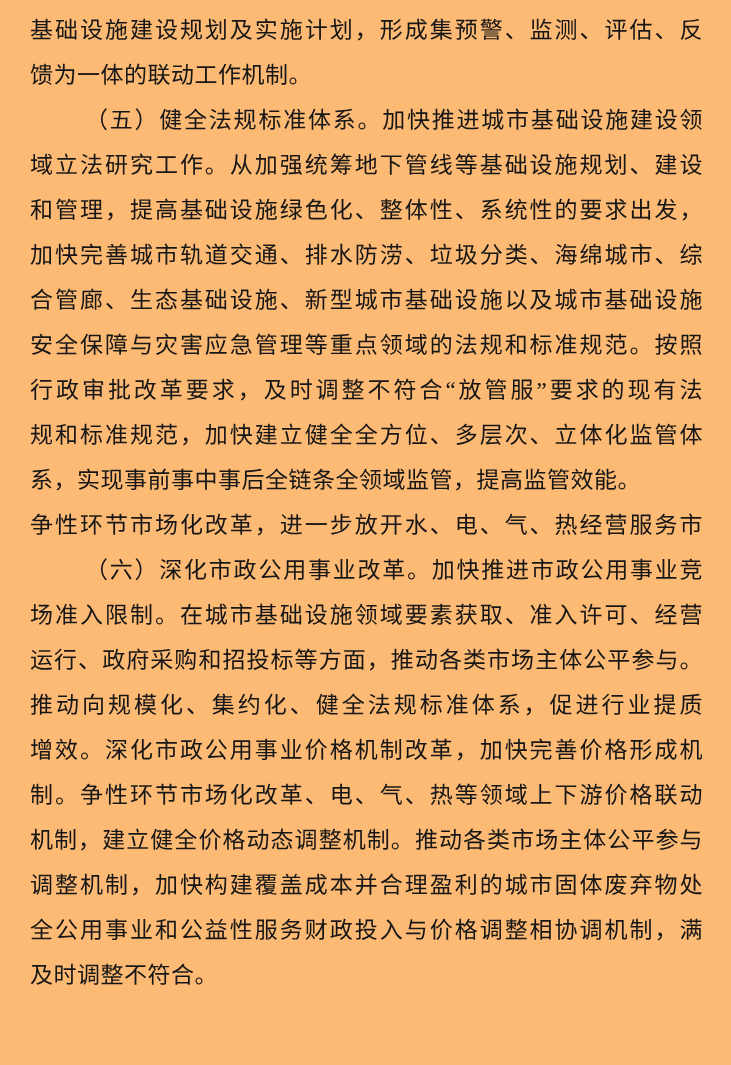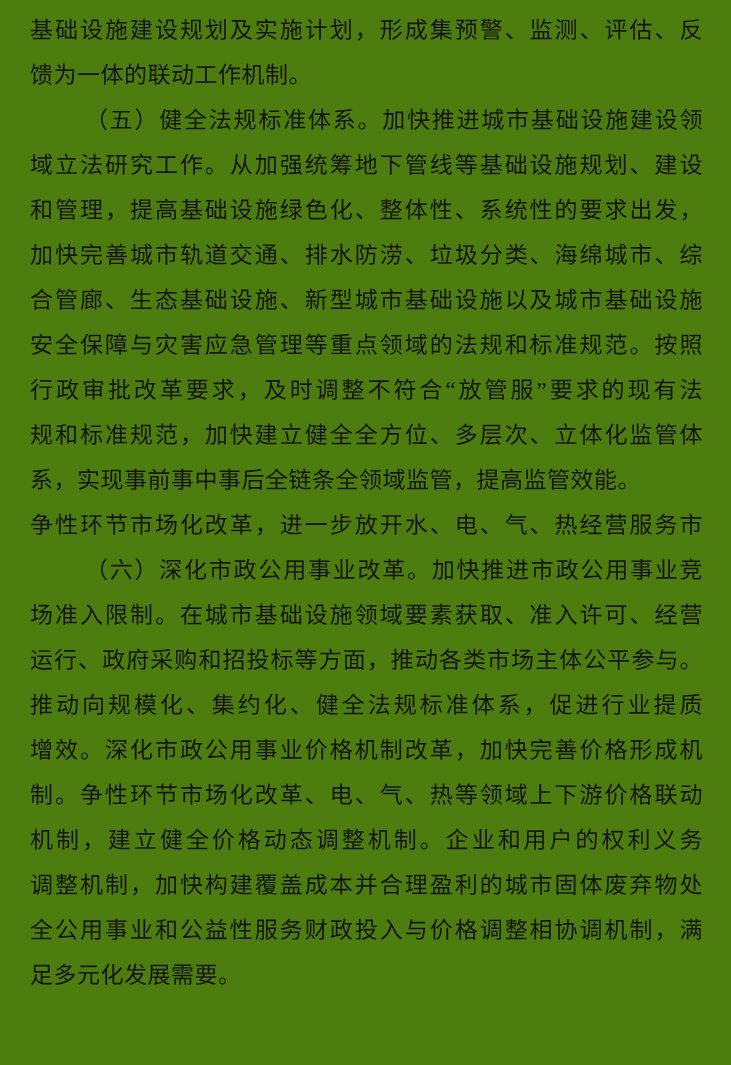--- a/index.html
+++ b/index.html
@@ -11,21 +11,21 @@
     width: 731px;
     height: 1065px;
     overflow: hidden;
     font-family: "Liberation Serif", "DejaVu Serif", serif;
   }
   .doc-page {
     box-sizing: border-box;
     width: 731px;
     height: 1065px;
     padding: 8px 28px 0 30px;
-    background: #4d7c0f;
+    background: #fdba74;
     color: #161616;
   }
   .para { margin: 0; padding: 0; }
   .line {
     font-size: 23px;
     line-height: 45px;
     letter-spacing: 0.5px;
     text-align: justify;
     text-align-last: justify;
     white-space: normal;
@@ -60,19 +60,19 @@
   </div>
 
   <div class="para">
     <div class="line">争性环节市场化改革，进一步放开水、电、气、热经营服务市</div>
     <div class="line indent">（六）深化市政公用事业改革。加快推进市政公用事业竞</div>
     <div class="line">场准入限制。在城市基础设施领域要素获取、准入许可、经营</div>
     <div class="line">运行、政府采购和招投标等方面，推动各类市场主体公平参与。</div>
     <div class="line">推动向规模化、集约化、健全法规标准体系，促进行业提质</div>
     <div class="line">增效。深化市政公用事业价格机制改革，加快完善价格形成机</div>
     <div class="line">制。争性环节市场化改革、电、气、热等领域上下游价格联动</div>
-    <div class="line">机制，建立健全价格动态调整机制。企业和用户的权利义务</div>
+    <div class="line">机制，建立健全价格动态调整机制。推动各类市场主体公平参与</div>
     <div class="line">调整机制，加快构建覆盖成本并合理盈利的城市固体废弃物处</div>
     <div class="line">全公用事业和公益性服务财政投入与价格调整相协调机制，满</div>
-    <div class="line para-end">足多元化发展需要。</div>
+    <div class="line para-end">及时调整不符合。</div>
   </div>
 
 </div>
 
 </body></html>

